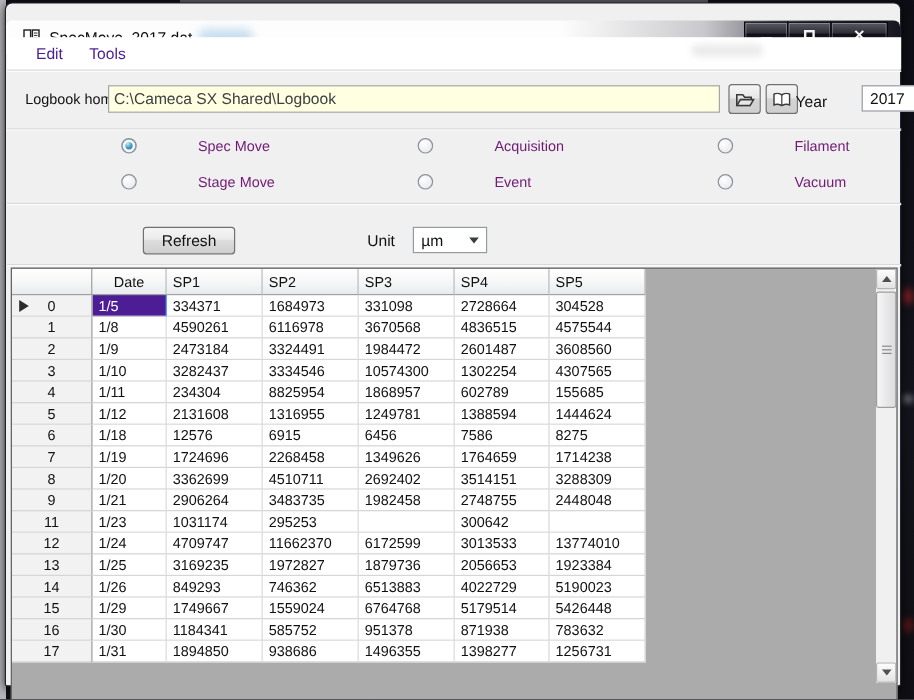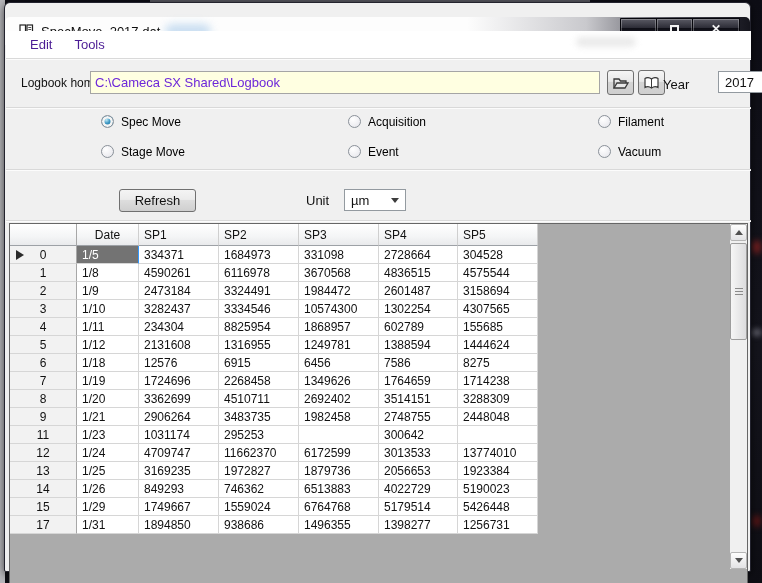--- a/index.html
+++ b/index.html
@@ -43,40 +43,40 @@
       display:flex; align-items:center; padding-left:13px; }
   .menu-item { font-size:13px; color:#4c1d95; padding:4px 11px; }
   .menu-smudge { position:absolute; border-radius:6px; filter:blur(3px); background:#dcdcdc; opacity:.6; }
 
   .etch { position:absolute; left:1px; width:745px; height:2px;
       border-top:1px solid #d9d9d9; border-bottom:1px solid #fcfcfc; }
 
   
   .lbl { position:absolute; font-size:12px; color:#111; }
   .pathbox { position:absolute; left:85px; top:68px; width:510px; height:23px;
-      background:#ffffe1; border:1px solid #a5a5a5; font-size:13px; color:#6d28d9;
+      background:#ffffe1; border:1px solid #a5a5a5; font-size:13px; color:#404040;
       padding:3px 4px; font-family:"Liberation Sans",sans-serif; }
   .tool-btn { position:absolute; top:67px; width:27px; height:25px; border:1px solid #707070; border-radius:3px;
       background:linear-gradient(180deg,#f5f5f5 0%,#e8e8e8 45%,#d4d4d4 50%,#cfcfcf 100%);
       display:flex; align-items:center; justify-content:center; }
   .combo { position:absolute; height:22px; background:#fff; border:1px solid #939aa0;
       display:flex; align-items:center; font-size:13px; color:#111; padding-left:6px; }
   .combo .arrow { position:absolute; right:6px; top:8px; width:0; height:0;
       border-left:4px solid transparent; border-right:4px solid transparent; border-top:5px solid #3c3c3c; }
   #year-combo { left:713px; top:68px; width:66px; }
   #unit-combo { left:339px; top:186px; width:62px; }
 
   
   .radio-col { position:absolute; top:110px; display:flex; flex-direction:column; gap:13px; }
   .radio-item { display:flex; align-items:center; height:17px; }
   .radio-circle { width:13px; height:13px; border-radius:50%; border:1px solid #8a9199;
       background:radial-gradient(circle at 35% 30%, #ffffff 0%, #ececf0 70%, #d8d8dc 100%); margin-right:7px; }
   .radio-circle.on { background:radial-gradient(circle at 40% 35%, #bfeaf7 0%, #3e98c4 35%, #1c6e97 70%, #124a66 100%);
       box-shadow:inset 0 0 0 2.5px #f4f4f4; }
-  .radio-label { font-size:12px; color:#000000; }
+  .radio-label { font-size:12px; color:#701a75;margin-left:44px; }
 
   
   .push-btn { position:absolute; left:114px; top:186px; width:77px; height:23px;
       border:1px solid #707070; border-radius:3px; font-size:13px; color:#111;
       background:linear-gradient(180deg,#f4f4f4 0%,#ebebeb 45%,#dddddd 50%,#cfcfcf 100%);
       display:flex; align-items:center; justify-content:center; font-family:"Liberation Sans",sans-serif; }
 
   
   #grid { position:absolute; left:4px; top:220px; width:739px; height:449px;
       background:#ababab; border:1px solid #666; overflow:hidden; }
@@ -84,21 +84,21 @@
   .grow { display:grid; grid-template-columns:67px 62px 80px 80px 80px 79px 80px; }
   .hcell { height:22px; background:linear-gradient(180deg,#ffffff 0%,#f4f5f6 60%,#e9eaec 100%);
       border-right:1px solid #cfcfcf; border-bottom:1px solid #9da1a6;
       font-size:12px; color:#111; display:flex; align-items:center; padding-left:5px; }
   .hcell.corner { border-right:1px solid #a7a7a7; }
   .hcell.center { justify-content:center; padding-left:0; }
   .dcell { height:18px; background:#fff; border-right:1px solid #d6d6d6; border-bottom:1px solid #d6d6d6;
       font-size:12px; color:#111; display:flex; align-items:center; padding-left:5px; white-space:nowrap; overflow:hidden; }
   .rhcell { height:18px; background:#f2f2f2; border-right:1px solid #a7a7a7; border-bottom:1px solid #d6d6d6;
       font-size:12px; color:#111; display:flex; align-items:center; justify-content:center; position:relative; }
-  .dcell.sel { background:#737373; color:#fff; border-right-color:#3399ff; }
+  .dcell.sel { background:#4c1d95; color:#fff; border-right-color:#3399ff; }
   .cur-arrow { position:absolute; left:6px; top:4px; width:0; height:0;
       border-top:5px solid transparent; border-bottom:5px solid transparent; border-left:8px solid #2b2b2b; }
 
   
   .vscroll { position:absolute; right:0; top:0; width:17px; height:345px; background:#f0f0f0; }
   .sbtn { position:absolute; left:0; width:17px; height:17px; border:1px solid #b5b5b5; border-radius:2px;
       background:linear-gradient(180deg,#fdfdfd,#e3e3e5); display:flex; align-items:center; justify-content:center; }
   .tri-up { width:0; height:0; border-left:4px solid transparent; border-right:4px solid transparent; border-bottom:5px solid #505050; }
   .tri-down { width:0; height:0; border-left:4px solid transparent; border-right:4px solid transparent; border-top:5px solid #505050; }
   .thumb { position:absolute; left:0; top:19px; width:17px; height:97px; border:1px solid #9d9d9d; border-radius:2px;
@@ -246,21 +246,21 @@
             <div class="dcell">4836515</div>
             <div class="dcell">4575544</div>
           </div>
           <div class="grow">
             <div class="rhcell">2</div>
             <div class="dcell">1/9</div>
             <div class="dcell">2473184</div>
             <div class="dcell">3324491</div>
             <div class="dcell">1984472</div>
             <div class="dcell">2601487</div>
-            <div class="dcell">3158694</div>
+            <div class="dcell">3608560</div>
           </div>
           <div class="grow">
             <div class="rhcell">3</div>
             <div class="dcell">1/10</div>
             <div class="dcell">3282437</div>
             <div class="dcell">3334546</div>
             <div class="dcell">10574300</div>
             <div class="dcell">1302254</div>
             <div class="dcell">4307565</div>
           </div>
@@ -357,20 +357,29 @@
           <div class="grow">
             <div class="rhcell">15</div>
             <div class="dcell">1/29</div>
             <div class="dcell">1749667</div>
             <div class="dcell">1559024</div>
             <div class="dcell">6764768</div>
             <div class="dcell">5179514</div>
             <div class="dcell">5426448</div>
           </div>
           <div class="grow">
+            <div class="rhcell">16</div>
+            <div class="dcell">1/30</div>
+            <div class="dcell">1184341</div>
+            <div class="dcell">585752</div>
+            <div class="dcell">951378</div>
+            <div class="dcell">871938</div>
+            <div class="dcell">783632</div>
+          </div>
+          <div class="grow">
             <div class="rhcell">17</div>
             <div class="dcell">1/31</div>
             <div class="dcell">1894850</div>
             <div class="dcell">938686</div>
             <div class="dcell">1496355</div>
             <div class="dcell">1398277</div>
             <div class="dcell">1256731</div>
           </div>
         </div>
       <div class="vscroll">

